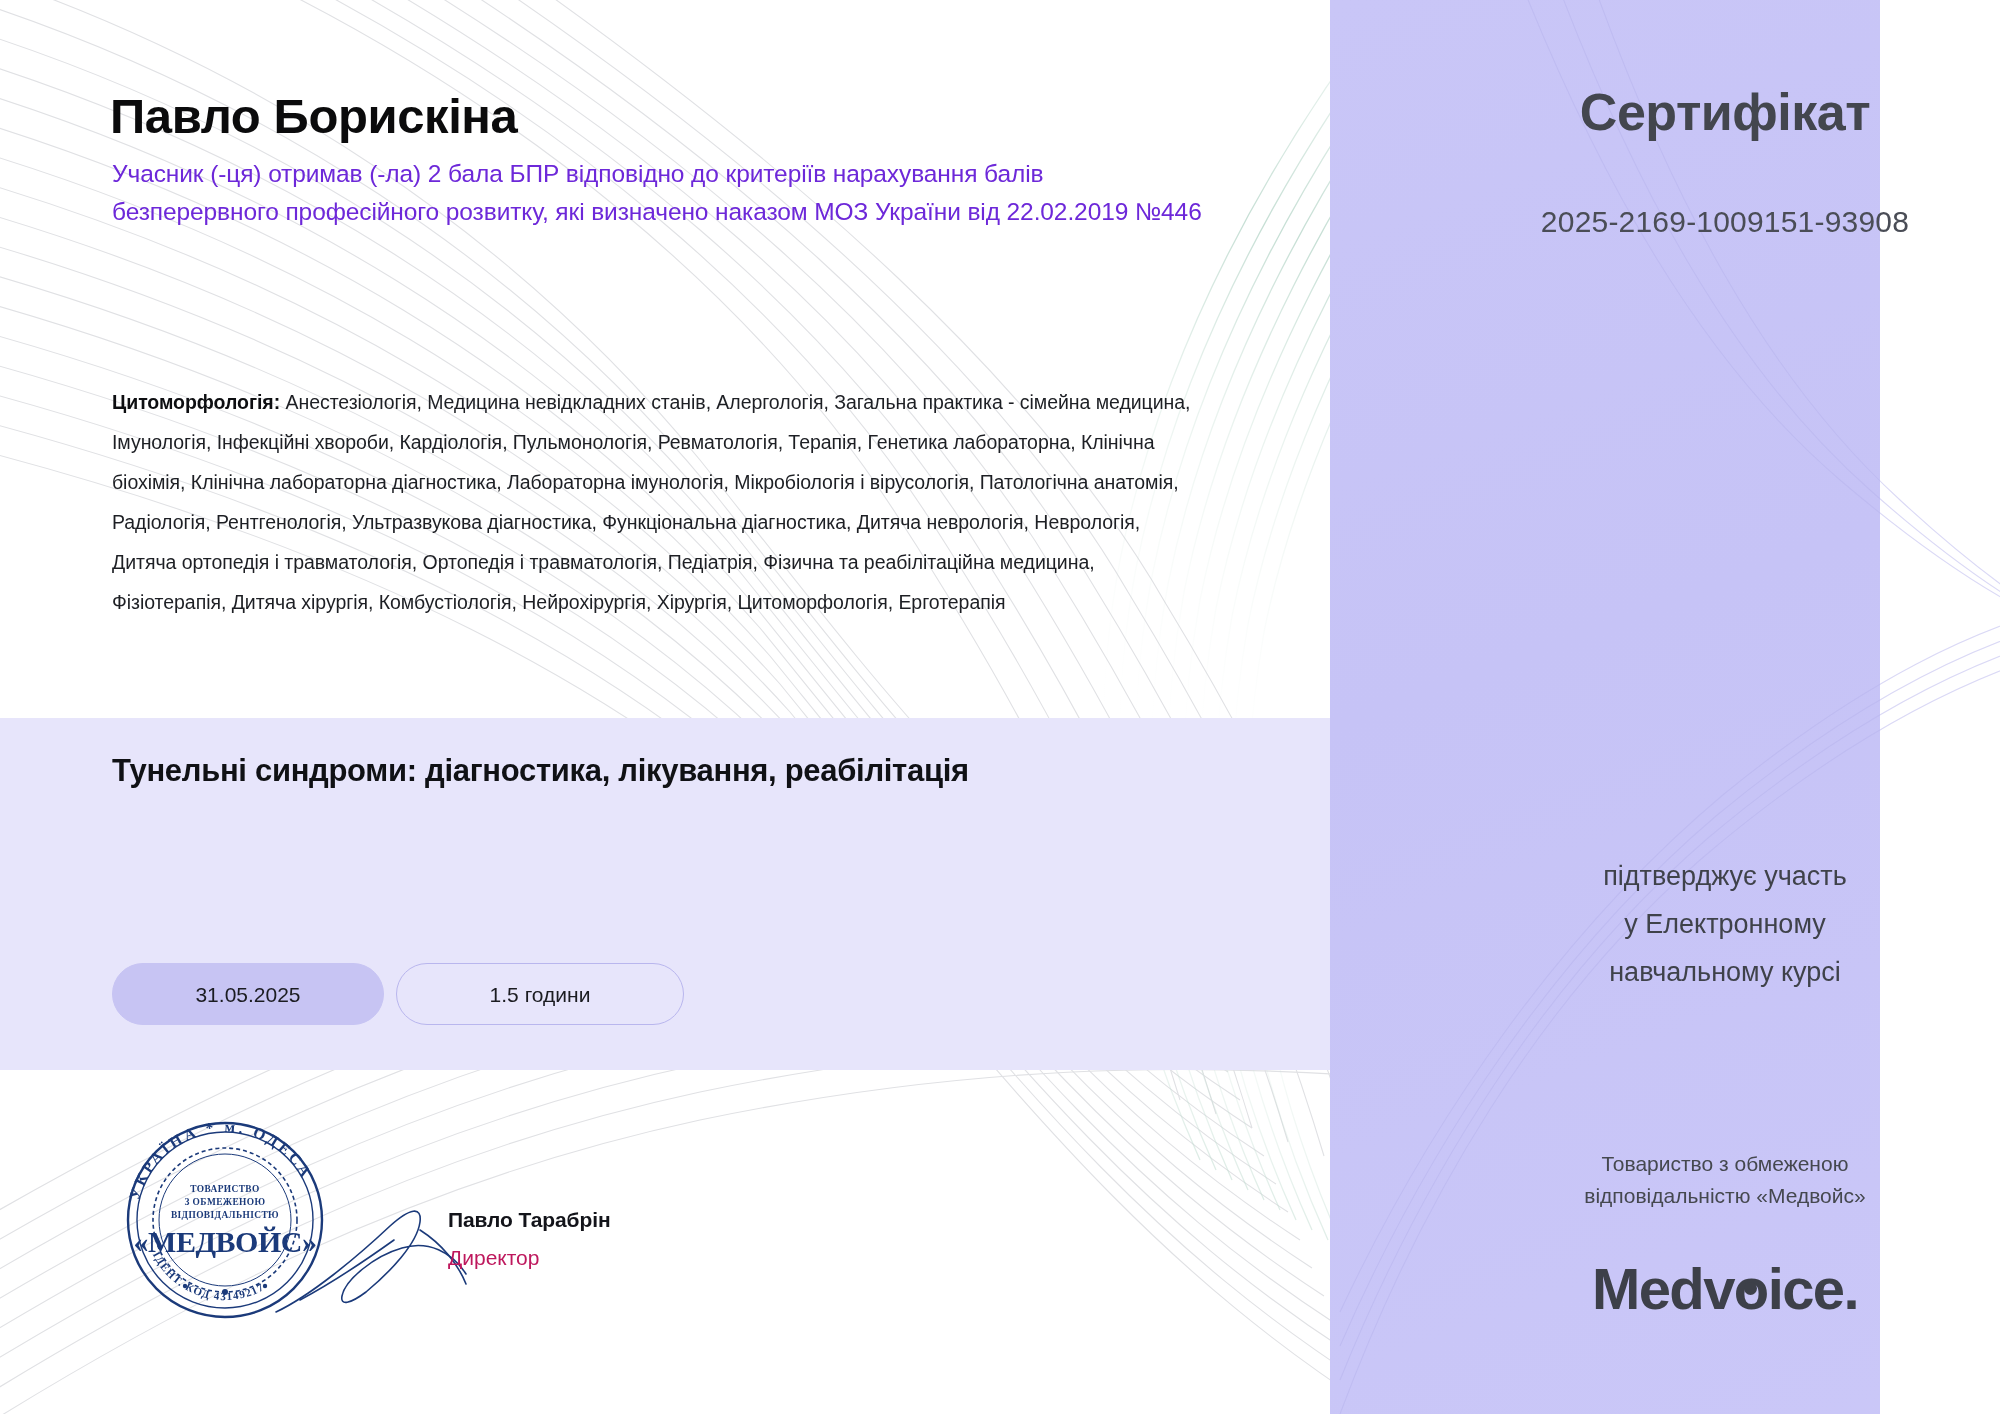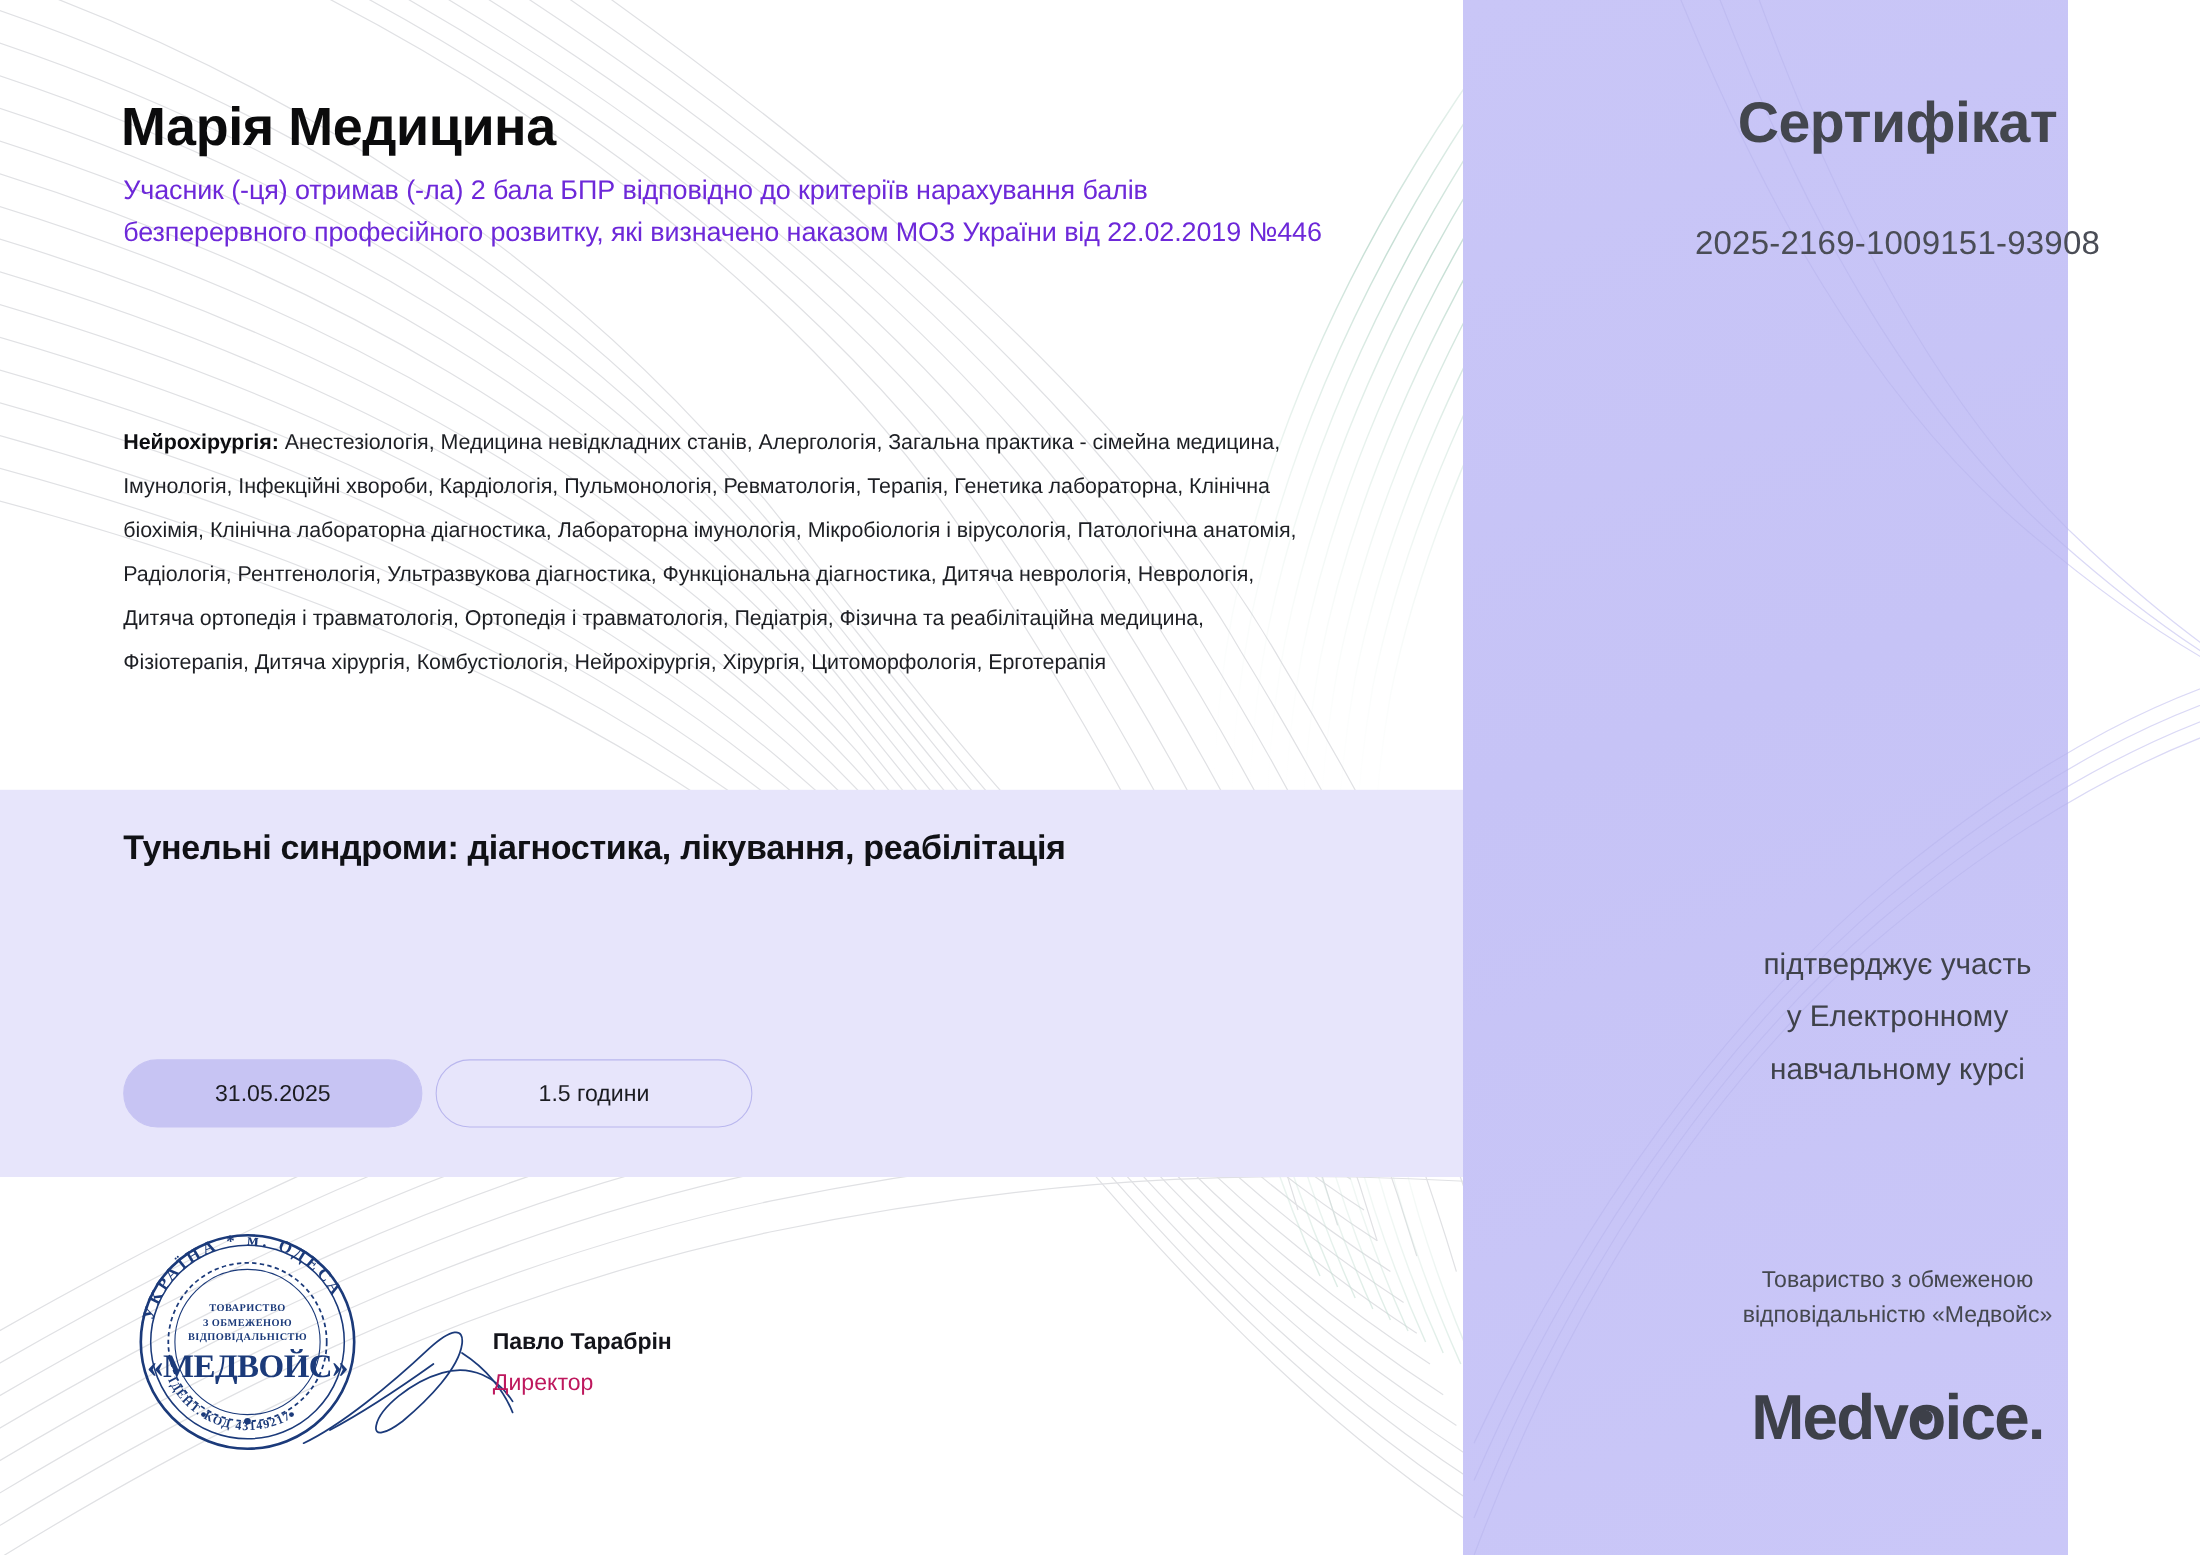--- a/index.html
+++ b/index.html
@@ -339,26 +339,26 @@
         <path d="M1340,1380 C 1424,1172 1548,976 1708,838 C 1848,720 1966,662 2066,634"></path>
         <path d="M1340,1346 C 1428,1144 1556,952 1716,816 C 1856,700 1972,644 2072,618"></path>
         <path d="M1340,1312 C 1432,1116 1564,928 1724,794 C 1864,680 1978,626 2078,602"></path>
         <path d="M1520,-20 C 1600,180 1700,360 1840,480 C 1950,574 2030,618 2090,640"></path>
         <path d="M1556,-20 C 1634,186 1732,368 1870,490 C 1978,586 2056,630 2116,652"></path>
         <path d="M1592,-20 C 1668,192 1764,376 1900,500 C 2006,598 2082,642 2142,664"></path>
       </g>
     </svg>
   </div>
 
-  <div class="name">Марія Медицина</div>
+  <div class="name">Павло Борискіна</div>
 
   <div class="intro">Учасник (-ця) отримав (-ла) 2 бала БПР відповідно до критеріїв нарахування балів безперервного професійного розвитку, які визначено наказом МОЗ України від 22.02.2019 №446</div>
 
   <div class="specialties">
-    <b>Нейрохірургія:</b>
+    <b>Цитоморфологія:</b>
     <span>Анестезіологія, Медицина невідкладних станів, Алергологія, Загальна практика - сімейна медицина, Імунологія, Інфекційні хвороби, Кардіологія, Пульмонологія, Ревматологія, Терапія, Генетика лабораторна, Клінічна біохімія, Клінічна лабораторна діагностика, Лабораторна імунологія, Мікробіологія і вірусологія, Патологічна анатомія, Радіологія, Рентгенологія, Ультразвукова діагностика, Функціональна діагностика, Дитяча неврологія, Неврологія, Дитяча ортопедія і травматологія, Ортопедія і травматологія, Педіатрія, Фізична та реабілітаційна медицина, Фізіотерапія, Дитяча хірургія, Комбустіологія, Нейрохірургія, Хірургія, Цитоморфологія, Ерготерапія</span>
   </div>
 
   <div class="course-title">Тунельні синдроми: діагностика, лікування, реабілітація</div>
 
   <div class="pills">
     <div class="pill pill--filled pill--date">31.05.2025</div>
     <div class="pill pill--outline">1.5 години</div>
   </div>
 

